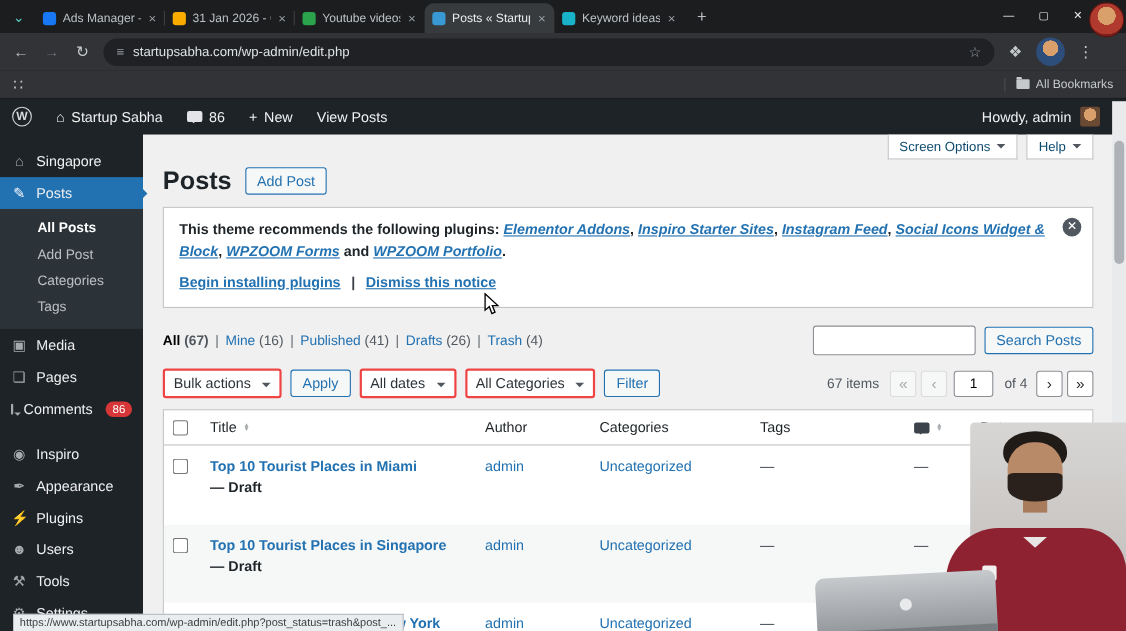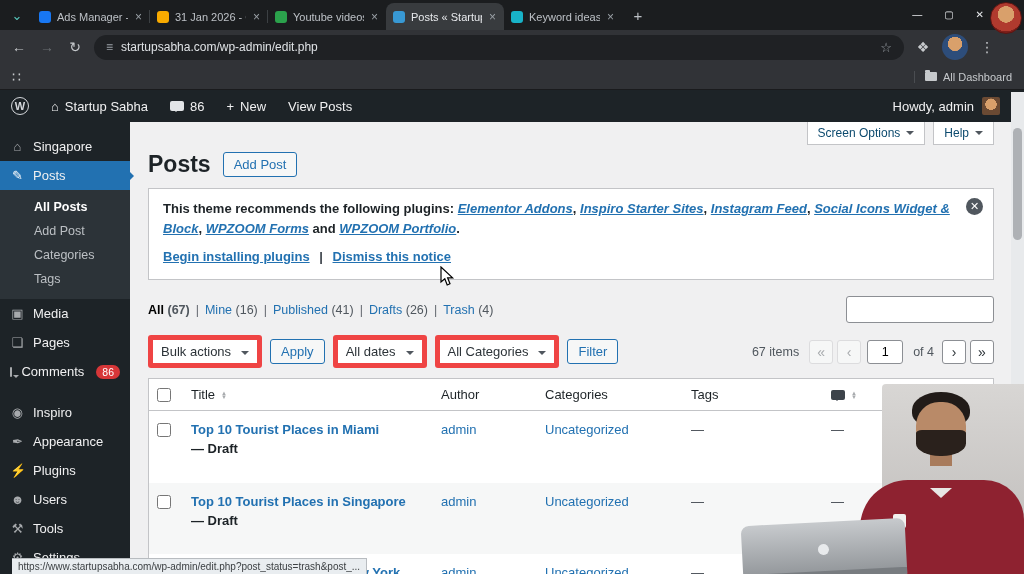--- a/index.html
+++ b/index.html
@@ -112,21 +112,21 @@
   .list-row { display:flex; align-items:center; margin-top:16px; }
   .filters { font-size:12.5px; display:flex; align-items:center; flex-wrap:nowrap; }
   .flt { color:#2271b1; }
   .flt.current { color:#000; font-weight:600; }
   .fcount { color:#50575e; }
   .fsep { color:#646970; margin:0 6px; }
   .search-group { margin-left:auto; display:flex; align-items:center; gap:8px; }
   .search-input { width:148px; height:27px; border:1px solid #8c8f94; border-radius:3px; background:#fff; padding:0 6px; font-size:13px; }
 
   .toolbar-row { display:flex; align-items:center; gap:8px; margin-top:12px; }
-  .wpselect { background:#fff; border:5px solid #ef4444; border-radius:3px; padding:4px 26px 4px 8px;
+  .wpselect { background:#fff; border:2px solid #ef4444; border-radius:3px; padding:4px 26px 4px 8px;
               font-size:13px; color:#2c3338; position:relative; }
   .wpselect::after { content:""; position:absolute; right:8px; top:11px; border:4px solid transparent; border-top-color:#50575e; }
   .pager { margin-left:auto; display:flex; align-items:center; gap:4px; color:#50575e; font-size:12.5px; }
   .items-count { margin-right:6px; }
   .pg { min-width:24px; height:24px; display:inline-flex; align-items:center; justify-content:center;
         border-radius:3px; font-size:14px; }
   .pg.disabled { background:#f6f7f7; border:1px solid #dcdcde; color:#a7aaad; }
   .pg.enabled { background:#fff; border:1px solid #8c8f94; color:#2c3338; }
   .page-input { width:36px; height:24px; border:1px solid #8c8f94; border-radius:3px; text-align:center;
                 background:#fff; font-size:12.5px; margin:0 2px; }
@@ -242,21 +242,21 @@
     </div>
     <span class="nav-ic">❖</span>
     <div class="profile-avatar"></div>
     <span class="nav-ic">⋮</span>
   </div>
 
   <div class="bookmarksbar">
     <span class="apps-grid">∷</span>
     <div class="bm-right">
       <span class="folder-ic"></span>
-      <span>All Dashboard</span>
+      <span>All Bookmarks</span>
     </div>
   </div>
 
   <div class="adminbar">
     <div class="ab-item">
       <span class="wp-logo">W</span>
     </div>
     <div class="ab-item">
       <span>⌂</span>
       <span>Startup Sabha</span>
@@ -423,20 +423,21 @@
             <span class="fsep">|</span>
 
             <a class="flt">
               <span>Trash</span>
               <span class="fcount">(4)</span>
             </a>
 
           </div>
         <div class="search-group">
           <input class="search-input" type="text" style="">
+          <span class="btn-outline">Search Posts</span>
         </div>
       </div>
 
       <div class="toolbar-row">
         <div class="wpselect">Bulk actions</div>
         <span class="btn-outline">Apply</span>
         <div class="wpselect">All dates</div>
         <div class="wpselect">All Categories</div>
         <span class="btn-outline">Filter</span>
         <div class="pager">

